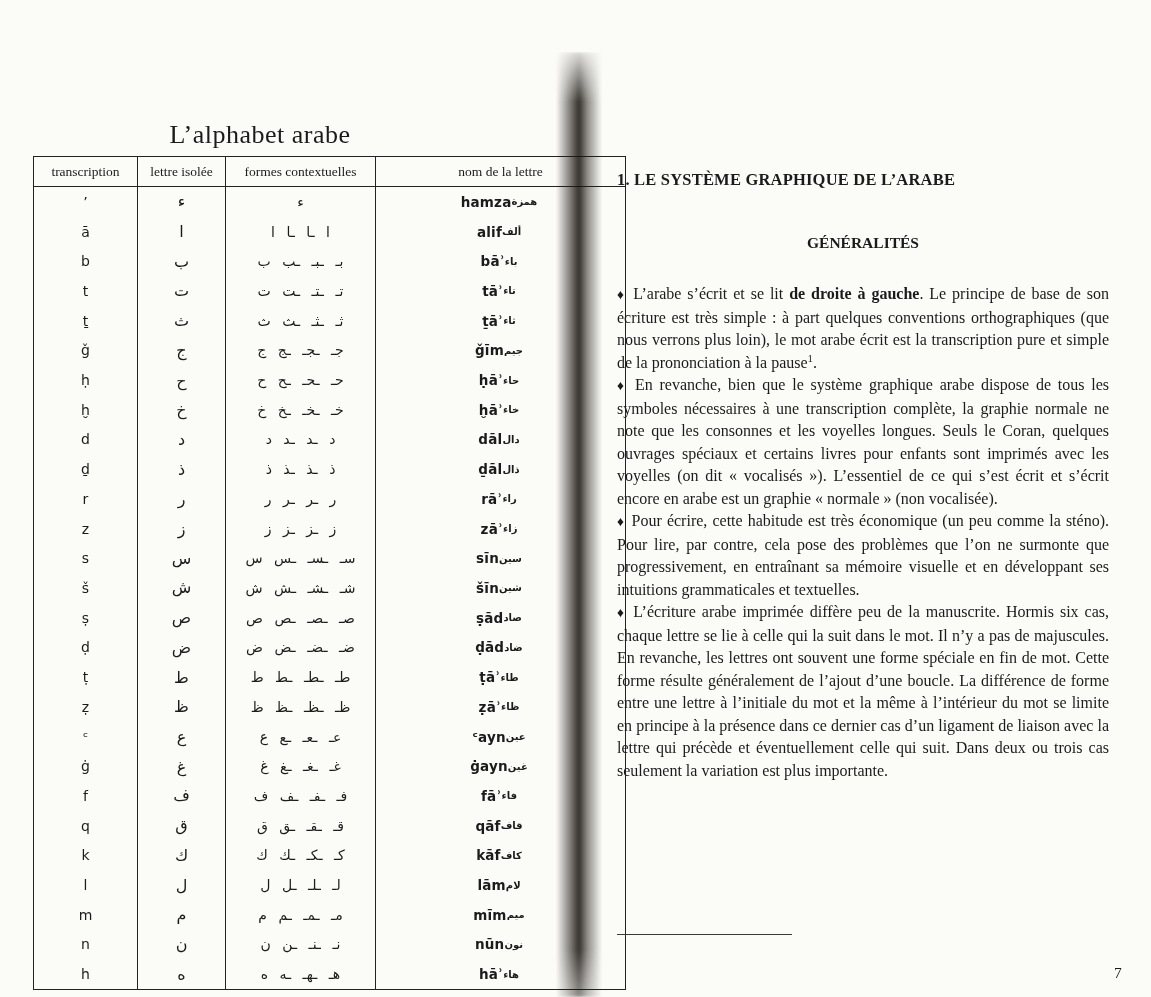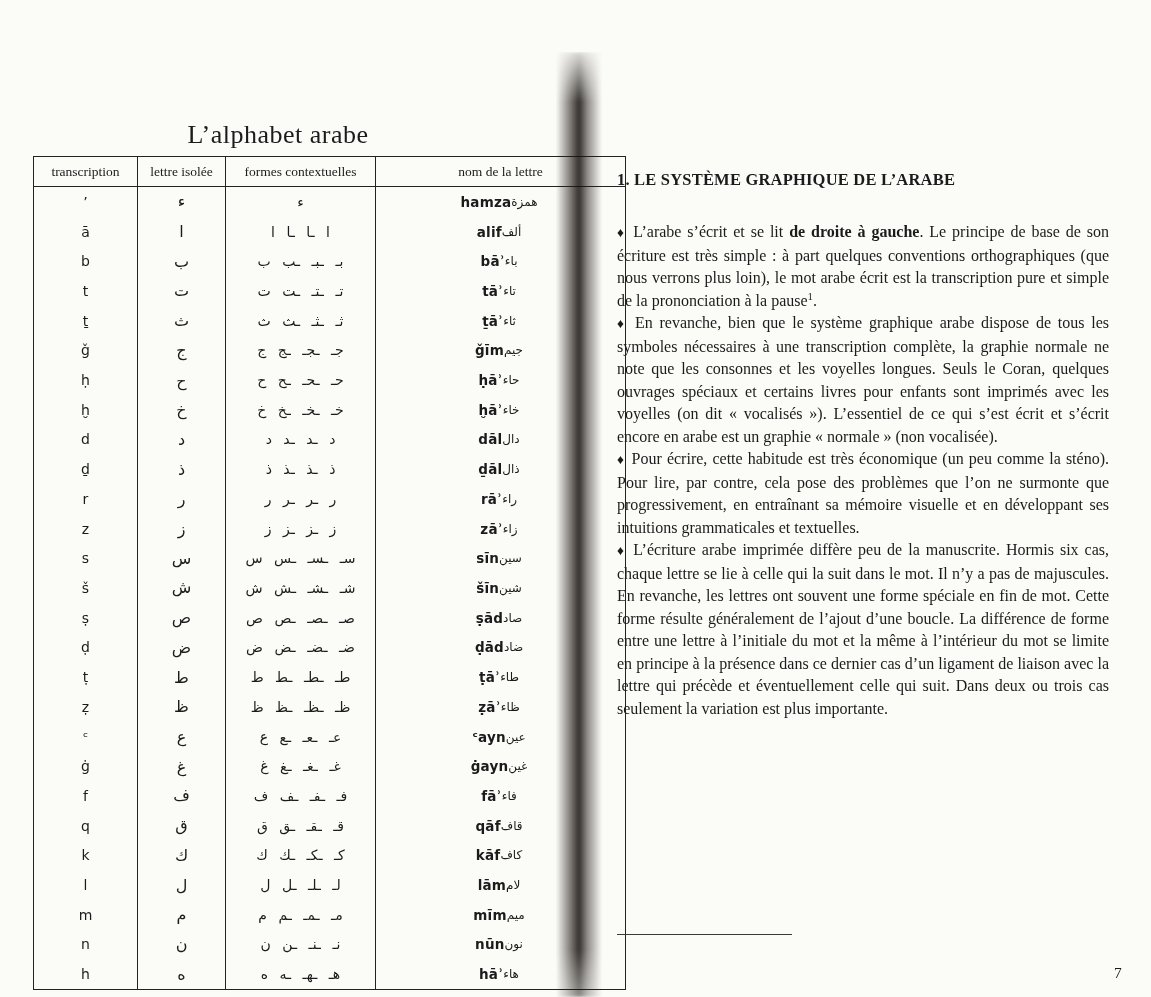--- a/index.html
+++ b/index.html
@@ -10,21 +10,21 @@
     background: #fbfbf8;
     font-family: "Liberation Serif", "DejaVu Serif", serif;
     color: #1b1b1b;
     overflow: hidden;
   }
 
   
   .left-page { position: absolute; inset: 0; }
 
   .left-page-title {
-    position: absolute; top: 120px; left: 123px; width: 310px;
+    position: absolute; top: 120px; left: 105px; width: 310px;
     text-align: center; font-size: 26px; letter-spacing: 0.5px;
   }
 
   .alpha-table {
     position: absolute; top: 156px; left: 33px;
     width: 593px; height: 834px;
     border: 1.5px solid #222;
     display: flex; flex-direction: column;
   }
   .thead { display: flex; flex: 0 0 30px; border-bottom: 1.5px solid #222; font-size: 13.5px; }
@@ -35,21 +35,21 @@
   .c4 { flex: 1 1 auto; }
 
   .tbody { flex: 1 1 auto; display: flex; flex-direction: column; }
   .trow  { flex: 1 1 auto; display: flex; }
 
   .tbody .c1 { font-family: "DejaVu Sans", sans-serif; font-size: 14px; }
   .tbody .c2 { font-family: "DejaVu Sans", sans-serif; font-size: 16px; direction: rtl; }
   .tbody .c3 { font-family: "DejaVu Sans", sans-serif; font-size: 14px; direction: rtl; word-spacing: 7px; }
   .tbody .c4 { justify-content: center; padding: 0 12px 0 9px; }
   .nom-lat { font-family: "DejaVu Sans", sans-serif; font-size: 13.5px; font-weight: 600; letter-spacing: 0.2px; }
-  .nom-ar  { font-family: "DejaVu Sans", sans-serif; font-size: 12px; direction: rtl; }
+  .nom-ar  { font-family: "DejaVu Sans", sans-serif; font-size: 10px; direction: rtl; font-weight: bold; }
 
   
   .spine-shadow {
     position: absolute; left: 556px; top: 52px; width: 46px; height: 945px;
     background: linear-gradient(90deg,
       rgba(50,42,34,0) 0%, rgba(35,28,22,0.55) 30%,
       rgba(22,18,14,0.88) 50%, rgba(35,28,22,0.5) 68%, rgba(50,42,34,0) 100%);
     filter: blur(1.5px);
     -webkit-mask-image: linear-gradient(180deg, rgba(0,0,0,0.15) 0, #000 50px, #000 95%, rgba(0,0,0,0.55) 100%);
             mask-image: linear-gradient(180deg, rgba(0,0,0,0.15) 0, #000 50px, #000 95%, rgba(0,0,0,0.55) 100%);
@@ -328,20 +328,21 @@
           </div>
         </div>
       </div>
   </div>
 </div>
 
 <div class="spine-shadow"></div>
 
 <div class="right-page">
   <div class="chapter-heading">1. LE SYSTÈME GRAPHIQUE DE L’ARABE</div>
+  <div class="section-heading">GÉNÉRALITÉS</div>
   <div class="paragraphs">
       <p class="para"><span class="bullet">♦ </span><span>L’arabe s’écrit et se lit </span><span class="seg-bold">de droite à gauche</span><span>. Le principe de base de son écriture est très simple : à part quelques conventions orthographiques (que nous verrons plus loin), le mot arabe écrit est la transcription pure et simple de la prononciation à la pause</span><sup>1</sup><span>.</span></p>
       <p class="para"><span class="bullet">♦ </span><span>En revanche, bien que le système graphique arabe dispose de tous les symboles nécessaires à une transcription complète, la graphie normale ne note que les consonnes et les voyelles longues. Seuls le Coran, quelques ouvrages spéciaux et certains livres pour enfants sont imprimés avec les voyelles (on dit « vocalisés »). L’essentiel de ce qui s’est écrit et s’écrit encore en arabe est un graphie « normale » (non vocalisée).</span></p>
       <p class="para"><span class="bullet">♦ </span><span>Pour écrire, cette habitude est très économique (un peu comme la sténo). Pour lire, par contre, cela pose des problèmes que l’on ne surmonte que progressivement, en entraînant sa mémoire visuelle et en développant ses intuitions grammaticales et textuelles.</span></p>
       <p class="para"><span class="bullet">♦ </span><span>L’écriture arabe imprimée diffère peu de la manuscrite. Hormis six cas, chaque lettre se lie à celle qui la suit dans le mot. Il n’y a pas de majuscules. En revanche, les lettres ont souvent une forme spéciale en fin de mot. Cette forme résulte généralement de l’ajout d’une boucle. La différence de forme entre une lettre à l’initiale du mot et la même à l’intérieur du mot se limite en principe à la présence dans ce dernier cas d’un ligament de liaison avec la lettre qui précède et éventuellement celle qui suit. Dans deux ou trois cas seulement la variation est plus importante.</span></p>
     </div>
 </div>
 
 <div class="footnote-block">
   <div class="footnote-rule"></div>

